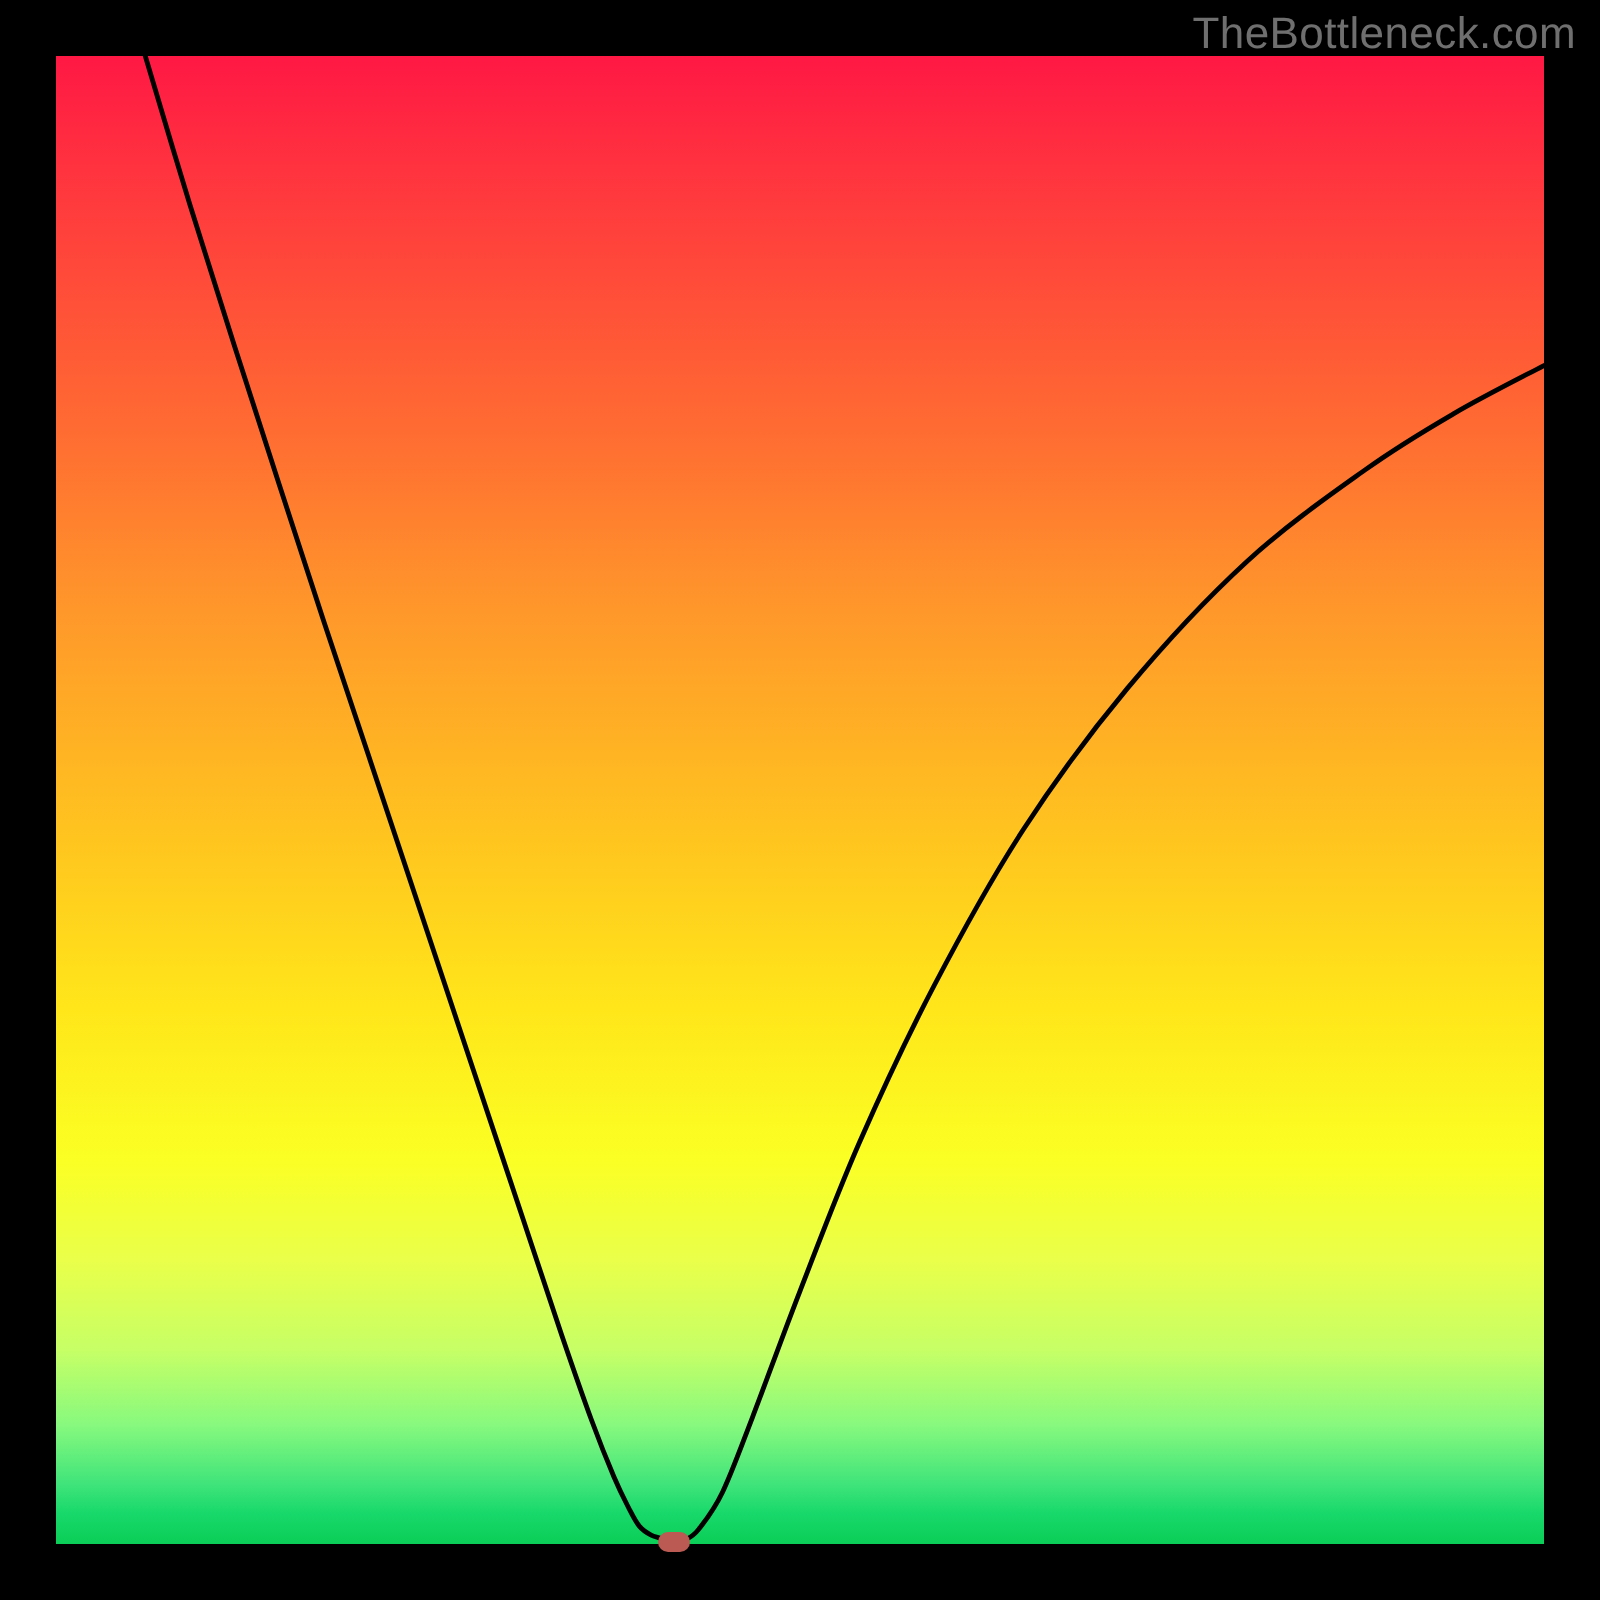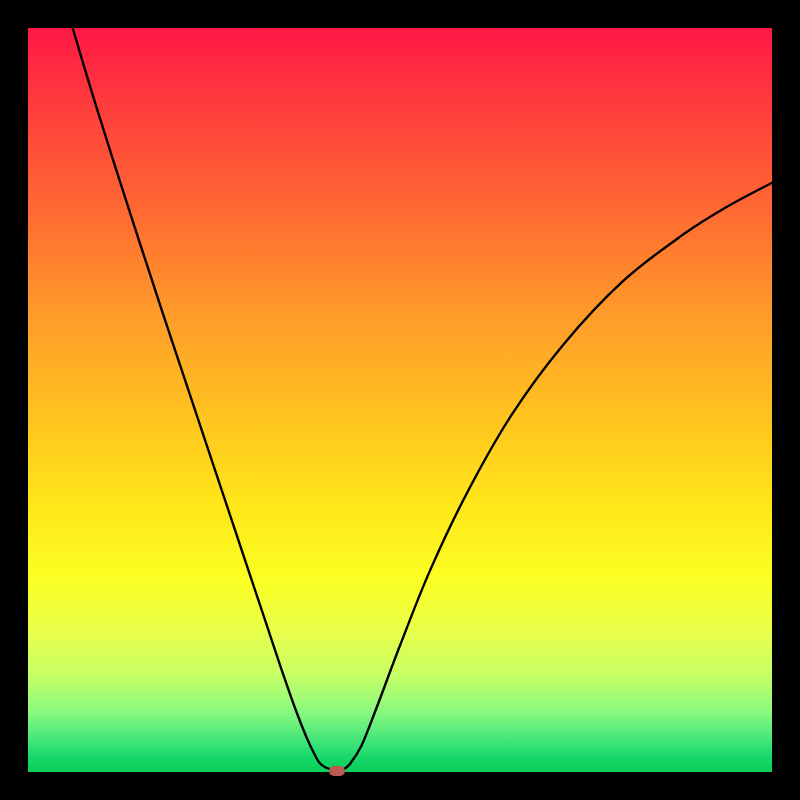--- a/index.html
+++ b/index.html
@@ -70,13 +70,14 @@
 </head>
 <body>
 
 <div class="frame">
   <div class="plot-area">
     <svg class="curve" viewBox="0 0 744 744" preserveAspectRatio="none">
       <path id="curve-path" d="M 44.64 0.00 C 48.36 12.40, 59.52 50.22, 66.96 74.40 C 74.40 98.58, 81.84 121.77, 89.28 145.08 C 96.72 168.39, 104.16 191.33, 111.60 214.27 C 119.04 237.21, 126.48 260.15, 133.92 282.72 C 141.36 305.29, 148.80 327.36, 156.24 349.68 C 163.68 372.00, 171.12 394.32, 178.56 416.64 C 186.00 438.96, 193.44 461.28, 200.88 483.60 C 208.32 505.92, 217.00 531.96, 223.20 550.56 C 229.40 569.16, 233.12 580.32, 238.08 595.20 C 243.04 610.08, 248.00 625.33, 252.96 639.84 C 257.92 654.35, 263.50 670.47, 267.84 682.25 C 272.18 694.03, 275.90 703.20, 279.00 710.52 C 282.10 717.84, 284.33 722.05, 286.44 726.14 C 288.55 730.24, 289.79 732.84, 291.65 735.07 C 293.51 737.30, 295.37 738.42, 297.60 739.54 C 299.83 740.65, 302.93 741.27, 305.04 741.77 C 307.15 742.26, 308.64 742.51, 310.25 742.51 C 311.86 742.51, 312.85 742.76, 314.71 741.77 C 316.57 740.78, 318.31 740.53, 321.41 736.56 C 324.51 732.59, 328.85 727.26, 333.31 717.96 C 337.78 708.66, 341.74 697.50, 348.19 680.76 C 354.64 664.02, 363.07 640.46, 372.00 617.52 C 380.93 594.58, 390.60 568.54, 401.76 543.12 C 412.92 517.70, 425.32 491.04, 438.96 465.00 C 452.60 438.96, 467.48 411.68, 483.60 386.88 C 499.72 362.08, 517.08 338.52, 535.68 316.20 C 554.28 293.88, 575.36 271.19, 595.20 252.96 C 615.04 234.73, 637.36 219.23, 654.72 206.83 C 672.08 194.43, 684.48 187.24, 699.36 178.56 C 714.24 169.88, 736.56 158.72, 744.00 154.75" fill="none" stroke="#000" stroke-width="2.4" stroke-linecap="round" stroke-linejoin="round"></path>
     </svg>
     <div id="opt-marker" class="marker" style="left: 308.76px; top: 742.512px;"></div>
   </div>
+  <div class="watermark">TheBottleneck.com</div>
 </div>
 
 </body></html>

